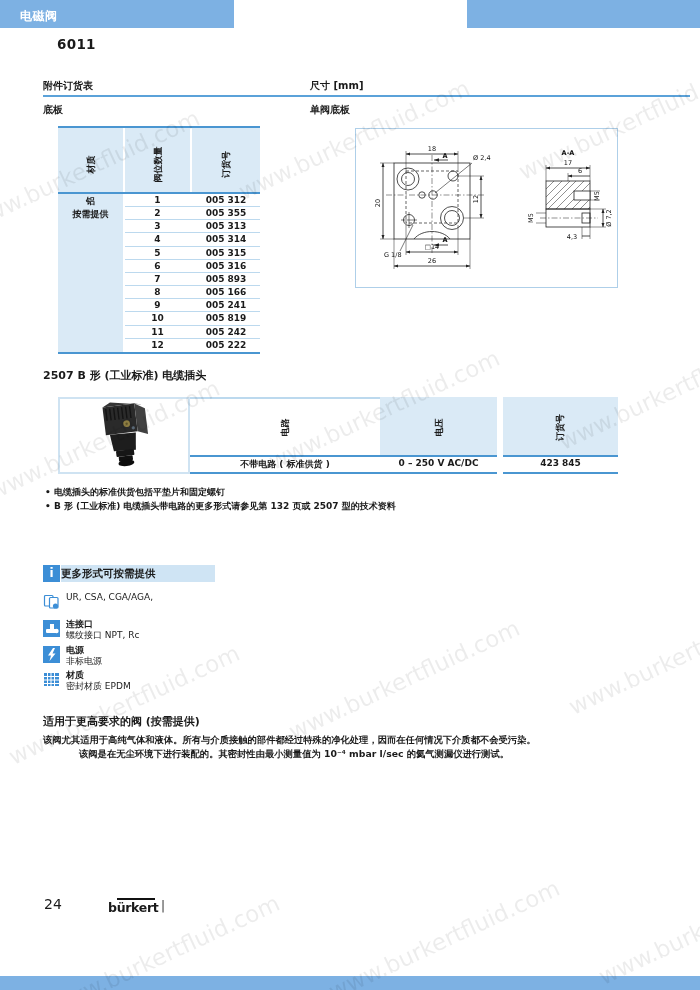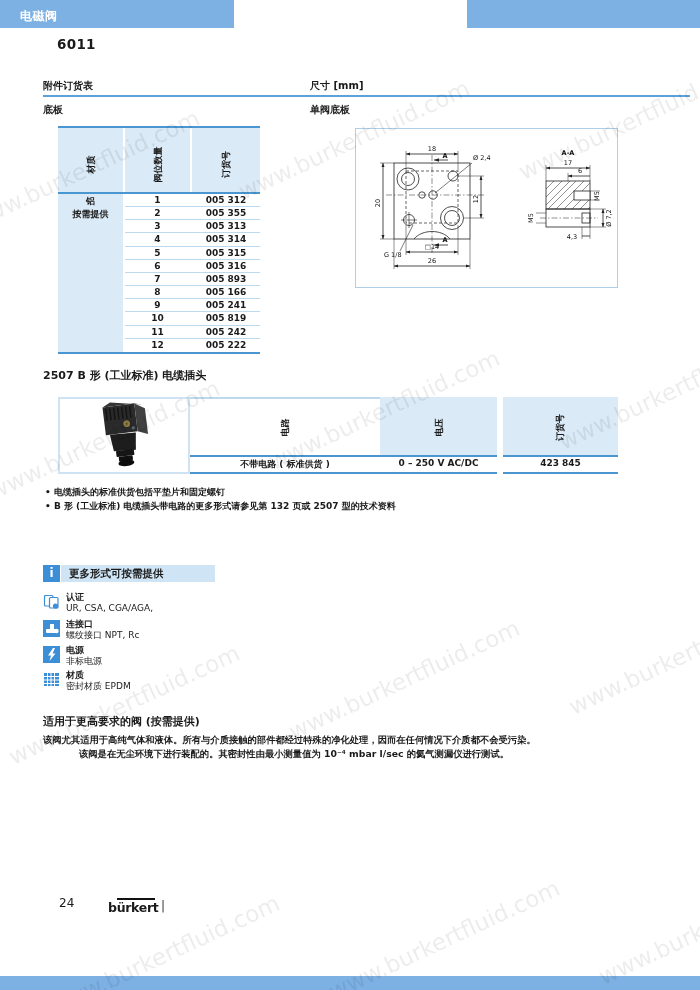--- a/index.html
+++ b/index.html
@@ -67,33 +67,33 @@
   .pt-d3{left:380px;width:117px;}
   .pt-d4{left:503px;width:115px;}
   
   .note{left:45px;font-size:9px;font-weight:600;}
   .note1{top:486px;}
   .note2{top:500px;}
   
   .i-icon{left:43px;top:565px;width:17px;height:17px;background:#3c8ed6;color:#fff;
           font-weight:bold;font-size:12px;text-align:center;line-height:16px;}
   .mo-banner{left:61px;top:565px;width:154px;height:17px;background:#cfe4f4;}
-  .mo-banner span{display:block;padding-left:8px;font-size:10.5px;font-weight:bold;line-height:17px;}
+  .mo-banner span{display:block;font-size:10.5px;font-weight:bold;line-height:17px;}
   .opt{left:43px;width:400px;}
   .opt-0{top:592px;} .opt-1{top:619px;} .opt-2{top:645px;} .opt-3{top:670px;}
   .opt-icon{position:absolute;left:0;top:1px;width:17px;height:17px;}
   .opt-text{margin-left:23px;}
   .opt-title{font-size:9px;font-weight:bold;line-height:11px;}
   .opt-detail{font-size:9px;line-height:11px;}
   
   .hp-title{left:43px;top:714px;font-size:11px;font-weight:bold;}
   .hp-line{left:43px;width:645px;font-size:9.3px;font-weight:600;}
   .hp-l1{top:734px;} .hp-l2{top:748px;margin-left:36px;}
   
-  .page-num{left:59px;top:896px;font-size:12px;}
+  .page-num{left:44px;top:896px;font-size:14px;}
   .brand{left:108px;top:898px;}
   .brand-bar{position:absolute;left:9px;top:0;width:38px;height:2px;background:#111;}
   .brand-text{display:block;margin-top:2px;font-size:12.5px;font-weight:bold;letter-spacing:-.3px;}
   .brand-sep{left:161px;top:899px;font-size:12px;color:#333;}
   
   .wm{position:absolute;z-index:40;pointer-events:none;color:#000;opacity:.07;
       font-size:23px;white-space:nowrap;transform:rotate(-25deg);transform-origin:left center;}
   .content{position:relative;z-index:1;}
 </style>
 </head>
@@ -376,21 +376,20 @@
 
   <div class="abs opt opt-0">
     <span class="opt-icon">
       <svg width="17" height="17" viewBox="0 0 17 17">
         <rect x="1.5" y="2.5" width="8.5" height="10.5" rx="1" fill="#fff" stroke="#3c8ed6" stroke-width="1.2"></rect>
         <rect x="6.5" y="4.5" width="8.5" height="10.5" rx="1" fill="#fff" stroke="#3c8ed6" stroke-width="1.2"></rect>
         <circle cx="12.5" cy="13" r="2.6" fill="#3c8ed6"></circle>
       </svg>
     </span>
     <div class="opt-text">
-      <div class="opt-title">认证</div>
       <div class="opt-detail">UR, CSA, CGA/AGA,</div>
     </div>
   </div>
 
   <div class="abs opt opt-1">
     <span class="opt-icon">
       <svg width="17" height="17" viewBox="0 0 17 17">
         <rect width="17" height="17" fill="#3c8ed6"></rect>
         <rect x="3" y="9" width="11" height="4" rx="1" fill="#fff"></rect>
         <rect x="7" y="4" width="4" height="6" fill="#fff"></rect>

